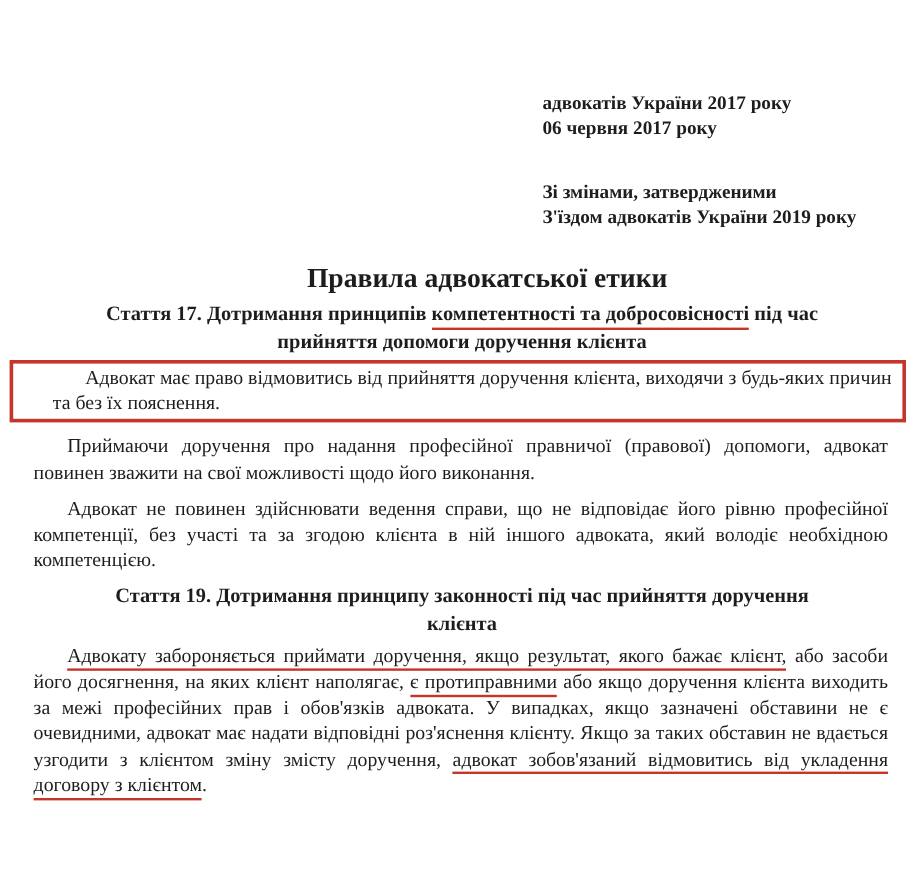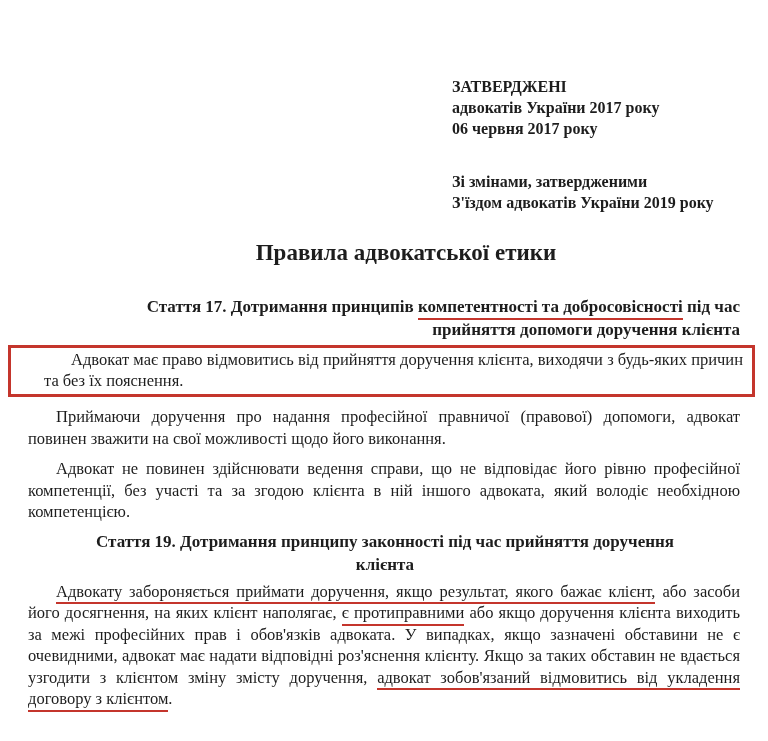--- a/index.html
+++ b/index.html
@@ -38,21 +38,21 @@
   }
   
   .article-heading {
     text-align: center;
     font-weight: bold;
     font-size: 17px;
     line-height: 23px;
     margin-left: 30px;
     margin-right: 28px;
   }
-  .heading-17 { margin-top: 28px; text-align: right; }
+  .heading-17 { margin-top: 4px; }
   .heading-19 { margin-top: 7px; }
   
   .red-underline {
     border-bottom: 2.5px solid var(--annotation-red);
     padding-bottom: 1.5px;
     -webkit-box-decoration-break: clone;
     box-decoration-break: clone;
   }
   
   .red-box {
@@ -76,21 +76,20 @@
   }
   .para-last { margin-top: 5px; }
 </style>
 </head>
 <body>
 
 <div class="page">
 
   <div class="approval">
     <div class="approval-block">
-      <div>ЗАТВЕРДЖЕНІ</div>
       <div>адвокатів України 2017 року</div>
       <div>06 червня 2017 року</div>
     </div>
     <div class="approval-block">
       <div>Зі змінами, затвердженими</div>
       <div>З'їздом адвокатів України 2019 року</div>
     </div>
   </div>
 
   <div class="doc-title">Правила адвокатської етики</div>

